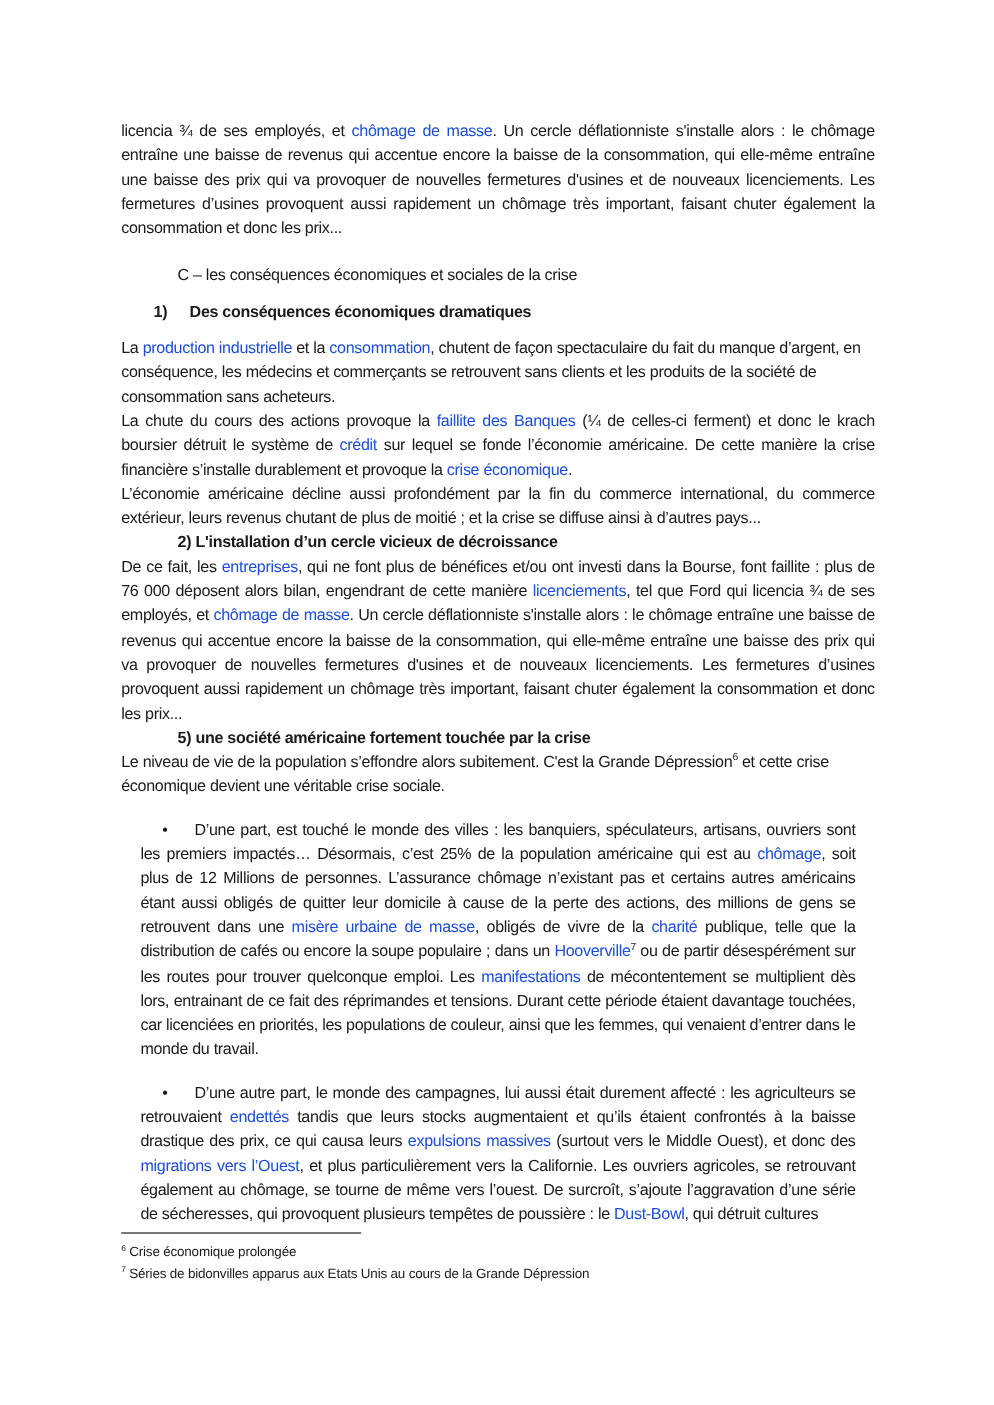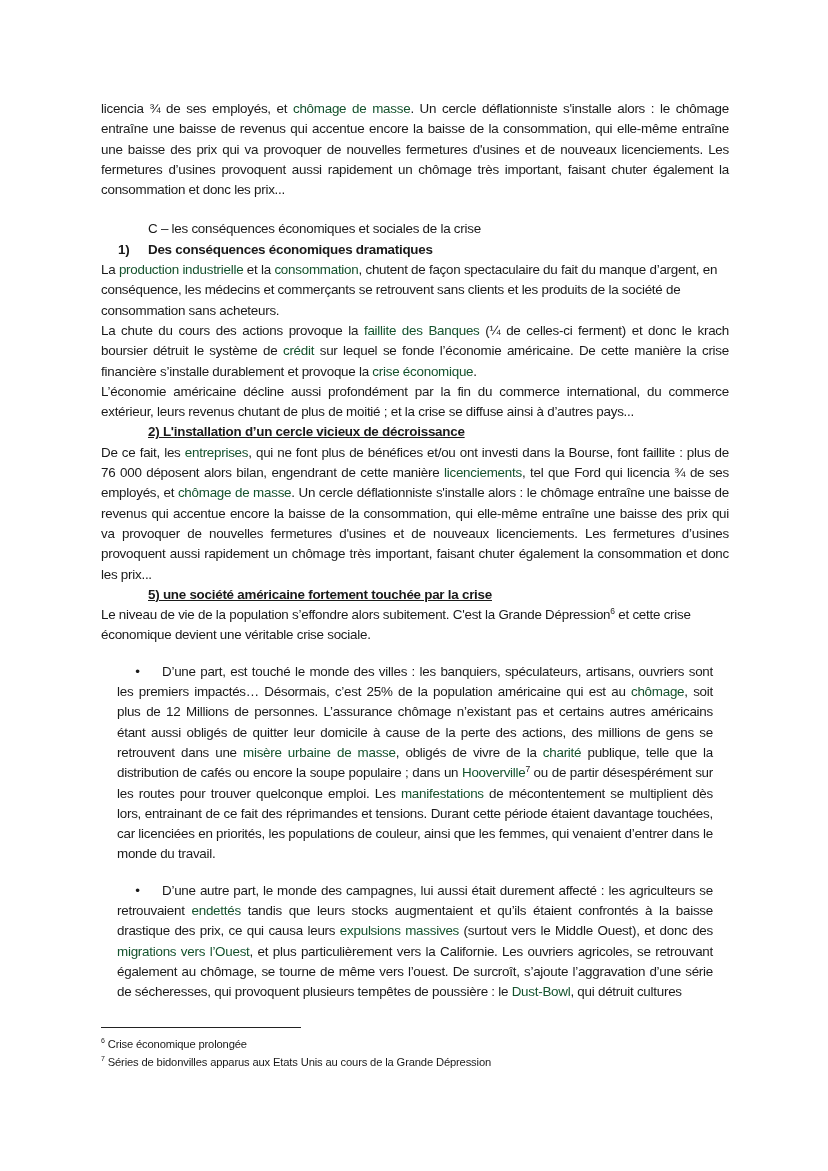--- a/index.html
+++ b/index.html
@@ -2,25 +2,25 @@
 <html><head>
 <meta charset="utf-8">
 <style>
   html, body { margin: 0; padding: 0; background: #ffffff; }
   body { width: 828px; height: 1171px; position: relative; overflow: hidden;
          font-family: "Liberation Sans", sans-serif; color: #1a1a1a; }
   .page { position: absolute; left: 101px; top: 99px; width: 628px;
           font-size: 13.4px; line-height: 20.3px; letter-spacing: -0.25px; }
   .p { margin: 0; text-align: justify; }
   .p.left { text-align: left; }
-  .r { color: #14532d; }
+  .r { color: #1d4ed8; }
   .sec-title { margin: 19px 0 0 0; padding-left: 47px; text-align: left; }
-  .h1 { margin: 0; padding-left: 17px; font-weight: bold; text-align: left; }
+  .h1 { margin: 10px; padding-left: 17px; font-weight: bold; text-align: left; }
   .h1 .num { display: inline-block; width: 30px; }
-  .h2 { margin: 0; padding-left: 47px; font-weight: bold; text-align: left; text-decoration: underline; }
+  .h2 { margin: 0; padding-left: 47px; font-weight: bold; text-align: left; }
   .bullet { margin: 16px; text-align: justify; }
   .bullet .dot { display: inline-block; width: 11px; margin-left: 15px; margin-right: 19px; text-align: center; }
   sup { font-size: 8.5px; line-height: 0; vertical-align: super; }
   .fn-rule { position: absolute; left: 101px; top: 1027px; width: 200px; height: 1px; background: #222; }
   .footnotes { position: absolute; left: 101px; top: 1035px; font-size: 11.2px; line-height: 18px; letter-spacing: -0.15px; }
   .footnotes div { margin: 0; }
   .footnotes sup { font-size: 7px; }
 </style>
 </head>
 <body>

